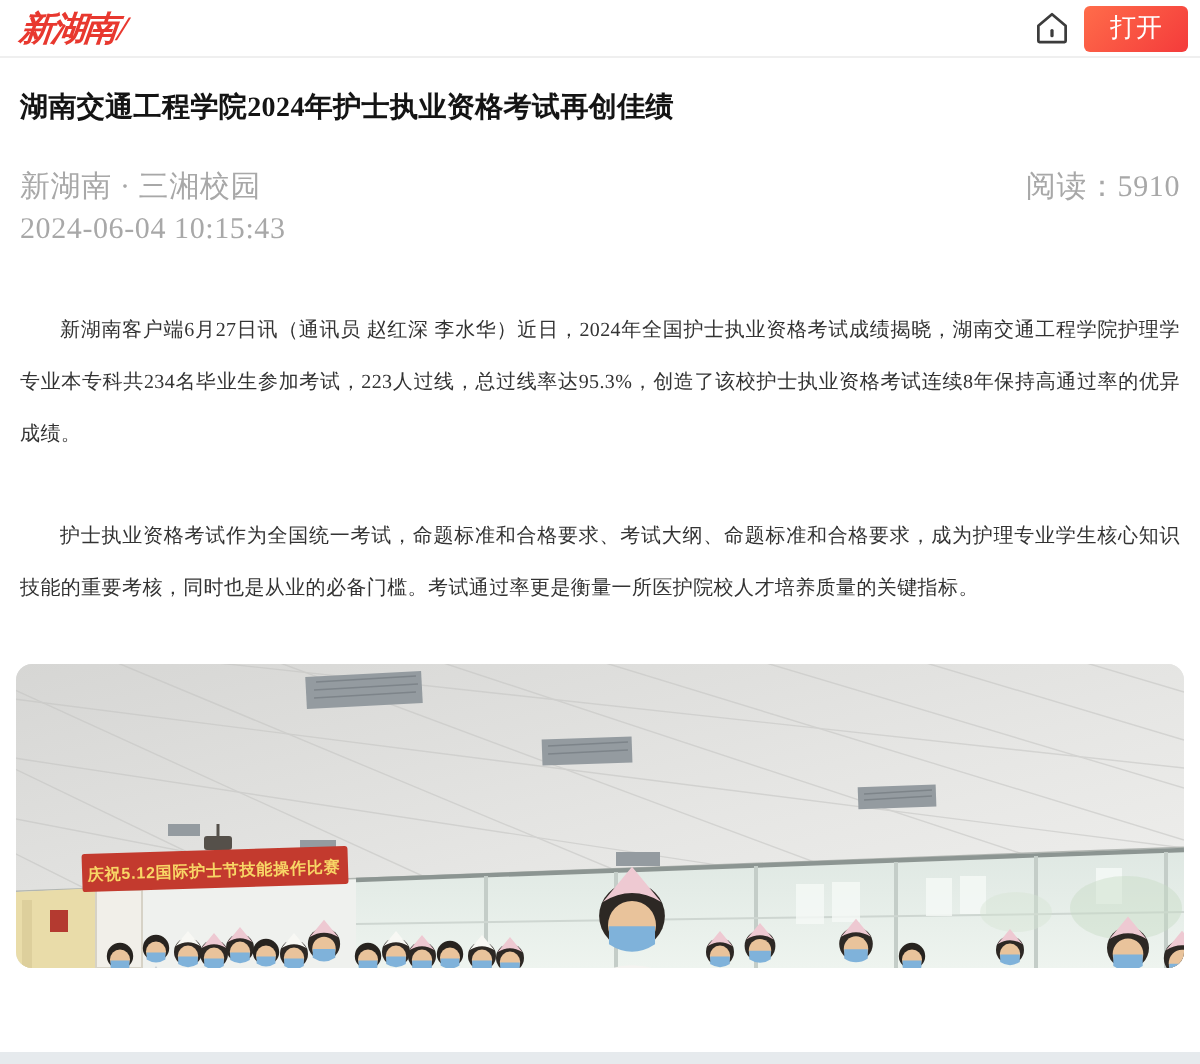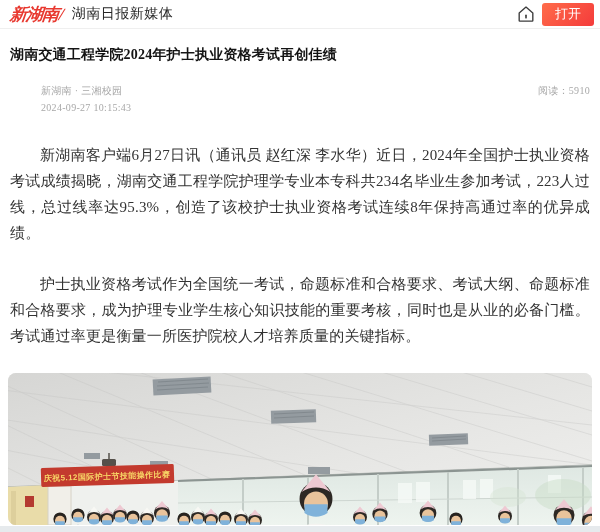--- a/index.html
+++ b/index.html
@@ -51,24 +51,24 @@
     color: #141414; line-height: 30px;
     letter-spacing: 0.2px;
     white-space: nowrap;
   }
   .meta-row {
     margin-top: 14px;
     display: flex; justify-content: space-between; align-items: flex-start;
   }
   .meta-left { display: flex; flex-direction: column; gap: 4px; }
   .meta-source, .meta-time, .meta-reads {
-    font-size: 10px; color: #a8a8a8; letter-spacing: 0.3px; margin-left: 31px;
+    font-size: 15px; color: #a8a8a8; letter-spacing: 0.3px;
   }
   .body-text {
-    font-size: 15px; color: #333;
+    font-size: 10px; color: #333;
     line-height: 26px;
     text-align: justify;
     text-indent: 2em;
     letter-spacing: 0.2px;
   }
   .p1 { margin-top: 29px; }
   .p2 { margin-top: 25px; }
   
   .photo-wrap {
     margin: 24px 8px 0 8px;
@@ -85,39 +85,38 @@
     background: #e6eaed;
   }
 </style>
 </head>
 <body>
 
 <div class="page">
 
   <header class="topbar">
     <span class="logo"><span>新湖南</span><span class="logo-slash">/</span></span>
-    <span class="site-name">湖南日报新媒体</span>
     <span class="topbar-right">
       <span class="home-btn">
         <svg width="20" height="20" viewBox="0 0 22 22" fill="none">
           <path d="M3.5 9.8 L11 3.4 L18.5 9.8 L18.5 18.2 Q18.5 18.8 17.9 18.8 L4.1 18.8 Q3.5 18.8 3.5 18.2 Z" stroke="#3c3c3c" stroke-width="1.5" stroke-linejoin="round"></path>
           <rect x="10.1" y="11.5" width="1.8" height="4.6" rx="0.9" fill="#3c3c3c"></rect>
         </svg>
       </span>
       <button class="open-btn">打开</button>
     </span>
   </header>
 
   <article class="article">
     <h1 class="title">湖南交通工程学院2024年护士执业资格考试再创佳绩</h1>
 
     <div class="meta-row">
       <div class="meta-left">
         <span class="meta-source">新湖南 · 三湘校园</span>
-        <span class="meta-time">2024-09-27 10:15:43</span>
+        <span class="meta-time">2024-06-04 10:15:43</span>
       </div>
       <span class="meta-reads">阅读：5910</span>
     </div>
 
     <p class="body-text p1">新湖南客户端6月27日讯（通讯员 赵红深 李水华）近日，2024年全国护士执业资格考试成绩揭晓，湖南交通工程学院护理学专业本专科共234名毕业生参加考试，223人过线，总过线率达95.3%，创造了该校护士执业资格考试连续8年保持高通过率的优异成绩。</p>
     <p class="body-text p2">护士执业资格考试作为全国统一考试，命题标准和合格要求、考试大纲、命题标准和合格要求，成为护理专业学生核心知识技能的重要考核，同时也是从业的必备门槛。考试通过率更是衡量一所医护院校人才培养质量的关键指标。</p>
   </article>
 
   <figure class="photo-wrap">
     <svg width="584" height="152" viewBox="0 0 584 152">

